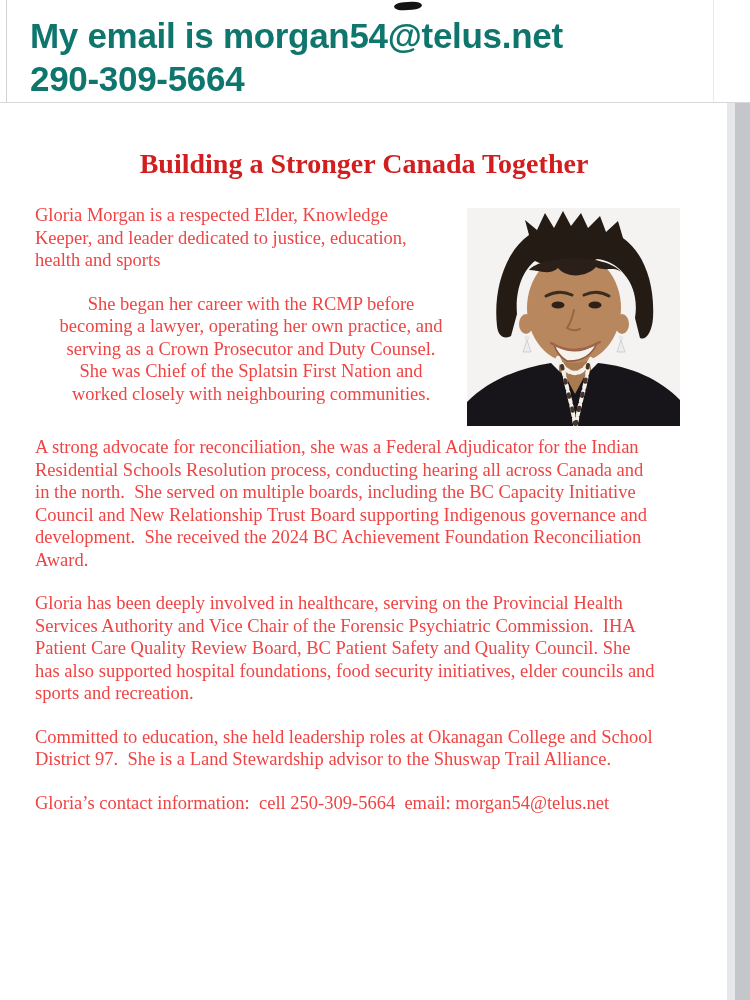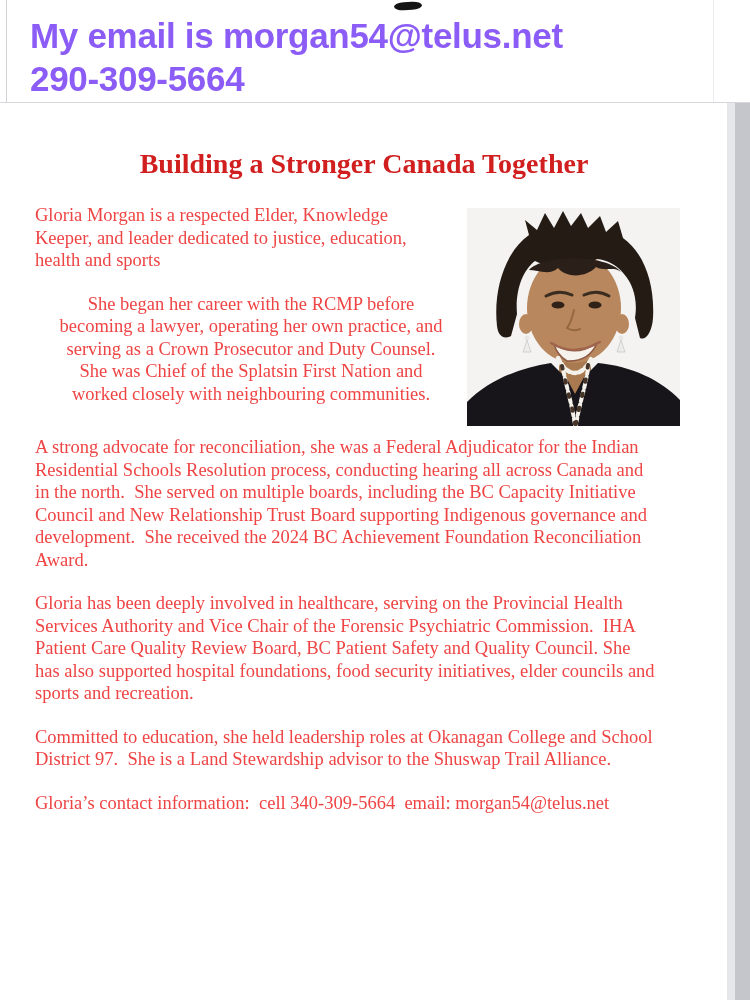--- a/index.html
+++ b/index.html
@@ -7,21 +7,21 @@
     width:750px;height:1000px;position:relative;overflow:hidden;
     background:#ffffff;font-family:"Liberation Serif",serif;
   }
   
   .top-banner{
     position:absolute;left:0;top:0;width:750px;height:102px;background:#ffffff;
   }
   .banner-text{
     position:absolute;left:30px;top:14px;
     font-family:"Liberation Sans",sans-serif;font-weight:700;
-    font-size:35px;line-height:43px;color:#8b5cf6;letter-spacing:-0.3px;
+    font-size:35px;line-height:43px;color:#0f766e;letter-spacing:-0.3px;
     white-space:nowrap;
   }
   .ink-mark{
     position:absolute;left:394px;top:2px;width:28px;height:8px;
     background:#141414;border-radius:50% / 70%;transform:rotate(-3deg);
   }
   .banner-vline-left{
     position:absolute;left:6px;top:0;width:1px;height:102px;background:#d2d2d6;
   }
   .banner-vline-right{
@@ -159,15 +159,15 @@
 Council and New Relationship Trust Board supporting Indigenous governance and
 development.  She received the 2024 BC Achievement Foundation Reconciliation
 Award.</p>
     <p class="para">Gloria has been deeply involved in healthcare, serving on the Provincial Health
 Services Authority and Vice Chair of the Forensic Psychiatric Commission.  IHA
 Patient Care Quality Review Board, BC Patient Safety and Quality Council. She
 has also supported hospital foundations, food security initiatives, elder councils and
 sports and recreation.</p>
     <p class="para">Committed to education, she held leadership roles at Okanagan College and School
 District 97.  She is a Land Stewardship advisor to the Shuswap Trail Alliance.</p>
-    <p class="para contact-line">Gloria’s contact information:  cell 340-309-5664  email: morgan54@telus.net</p>
+    <p class="para contact-line">Gloria’s contact information:  cell 250-309-5664  email: morgan54@telus.net</p>
   </div>
 </div>
 
 </body></html>

